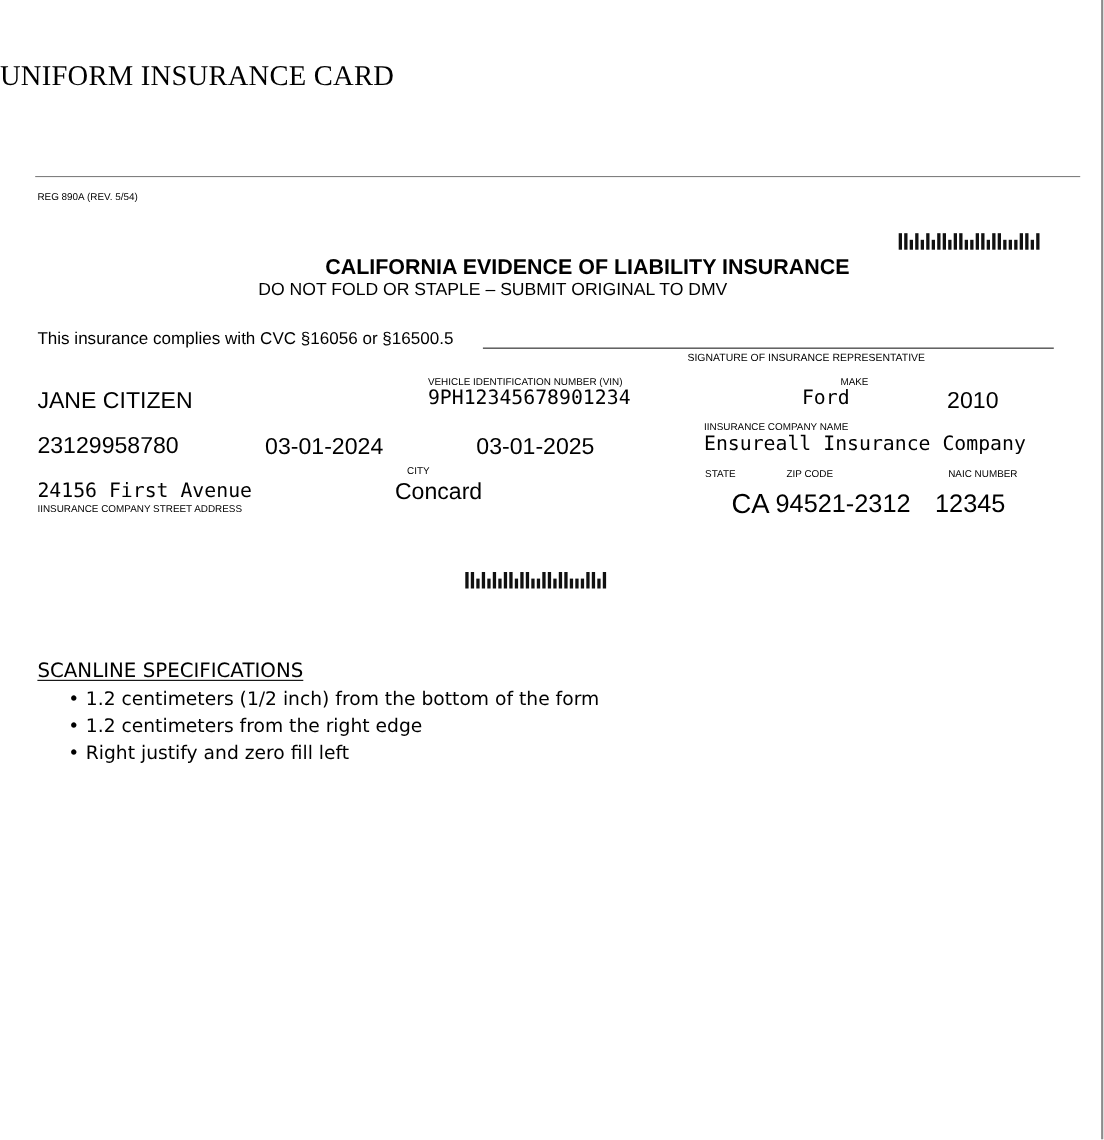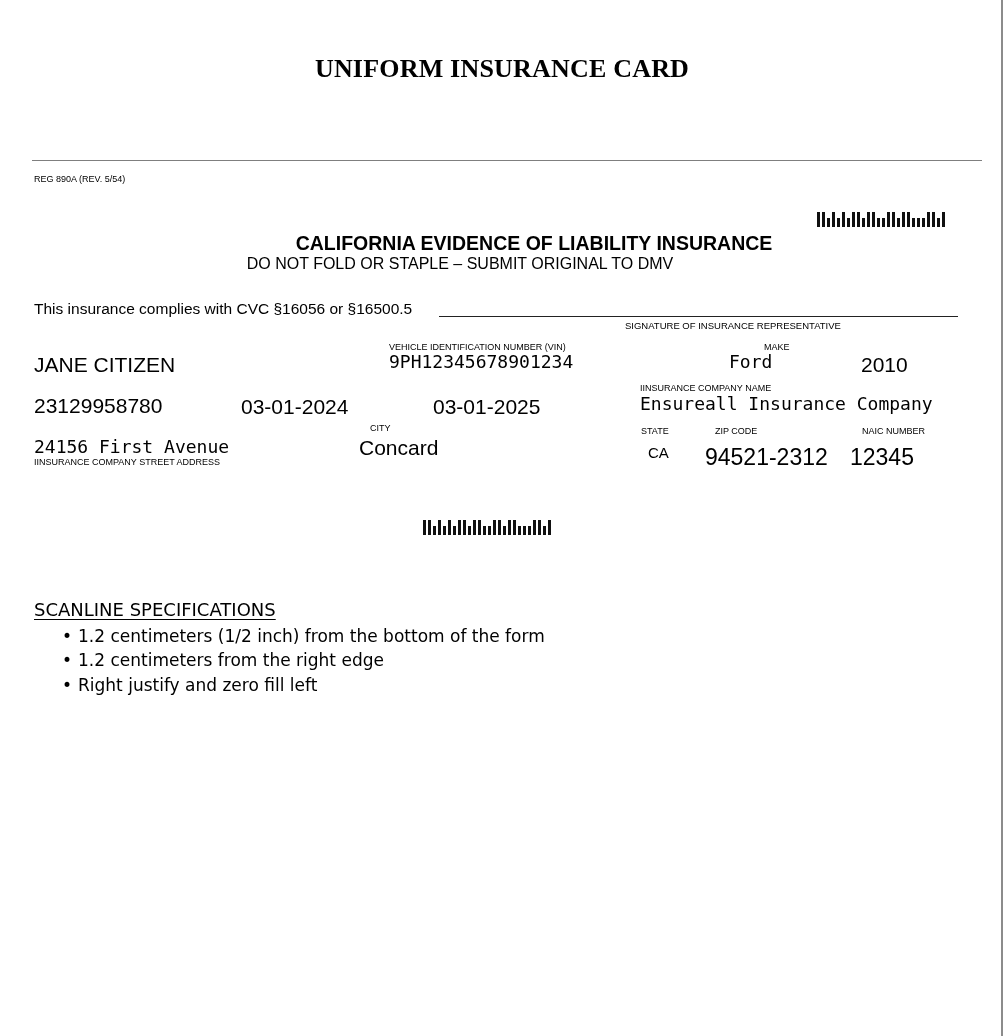--- a/index.html
+++ b/index.html
@@ -20,23 +20,23 @@
       left: 1001px;
       top: 0;
       width: 2px;
       height: 1036px;
       background: #8c8c8c;
     }
     .abs { position: absolute; white-space: nowrap; }
 
     .main-title {
       left: 0; width: 1004px; top: 54px;
-      text-align: center;
+      text-align: left;
       font-family: "Liberation Serif", serif;
-      font-weight: bold;
+      font-weight: normal;
       font-size: 26px;
       letter-spacing: 0.2px;
     }
     .rule {
       position: absolute;
       left: 32px; top: 160px;
       width: 950px; height: 1px;
       background: #7f7f7f;
     }
     .form-number {
@@ -61,21 +61,21 @@
     .barcode-bottom { left: 423px; top: 519px; }
 
     .card-title {
       left: 0; width: 1004px; top: 232px;
       text-align: center;
       font-weight: bold;
       font-size: 19.5px;
       margin-left: 32px;
     }
     .card-subtitle {
-      left: 16px; width: 888px; top: 255px;
+      left: 4px; width: 888px; top: 255px;
       text-align: center;
       font-size: 16px;
     }
 
     .compliance {
       left: 34px; top: 300px;
       font-size: 15.5px;
     }
     .signature-line {
       position: absolute;
@@ -176,21 +176,21 @@
 <div class="abs val-sans" style="left:241px; top:395px;">03-01-2024</div>
 <div class="abs val-sans" style="left:433px; top:395px;">03-01-2025</div>
 <div class="abs field-label" style="left:640px; top:383px;">IINSURANCE COMPANY NAME</div>
 <div class="abs val-mono" style="left:640px; top:393px;">Ensureall Insurance Company</div>
 
 <div class="abs field-label" style="left:34px; top:426px;margin-top:31px;">IINSURANCE COMPANY STREET ADDRESS</div>
 <div class="abs val-mono" style="left:34px; top:436px;">24156 First Avenue</div>
 <div class="abs field-label" style="left:370px; top:423px;">CITY</div>
 <div class="abs val-sans" style="left:359px; top:436px;">Concard</div>
 <div class="abs field-label" style="left:641px; top:426px;">STATE</div>
-<div class="abs val-sans" style="left:648px; top:444px; font-size:15px;">CA</div>
+<div class="abs val-sans" style="left:665px; top:444px; font-size:25px;">CA</div>
 <div class="abs field-label" style="left:715px; top:426px;">ZIP CODE</div>
 <div class="abs val-sans" style="left:705px; top:444px; font-size:23px;">94521-2312</div>
 <div class="abs field-label" style="left:862px; top:426px;">NAIC NUMBER</div>
 <div class="abs val-sans" style="left:850px; top:444px; font-size:23px;">12345</div>
 
 <div class="barcode barcode-bottom">
     <span class="bar tall"></span>
     <span class="bar tall"></span>
     <span class="bar short"></span>
     <span class="bar tall"></span>

